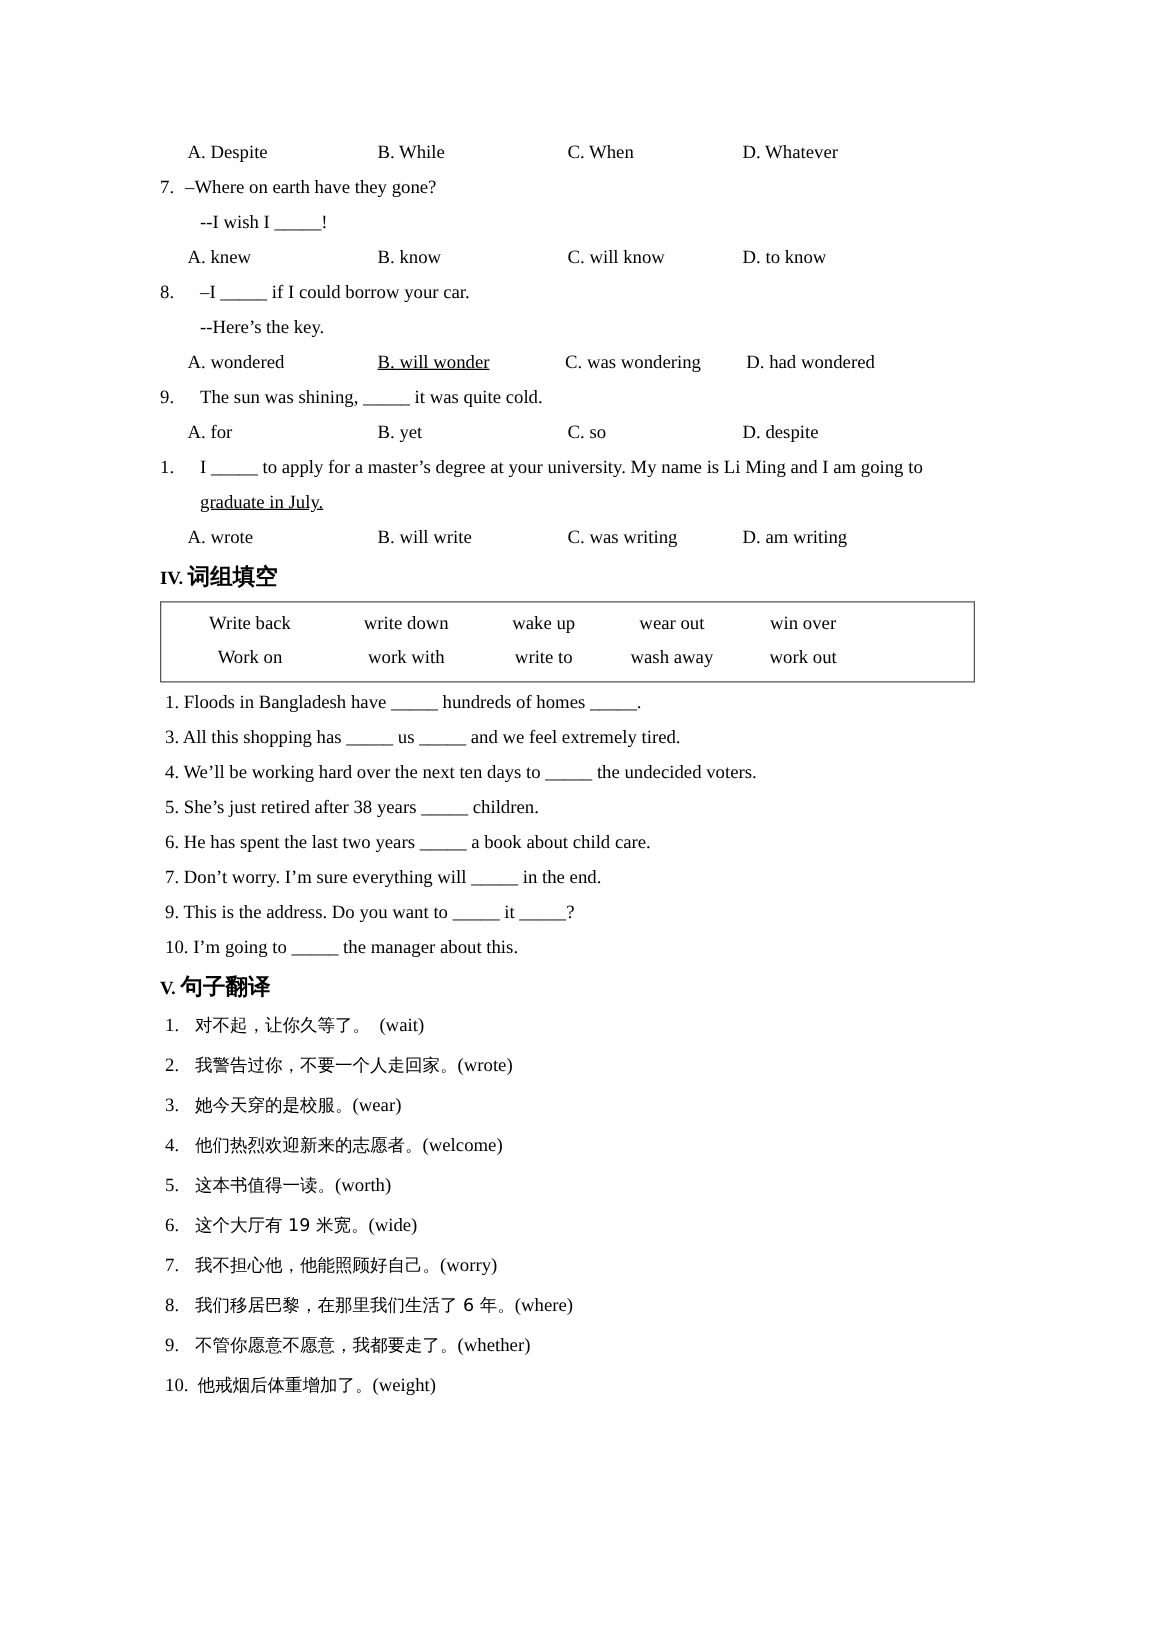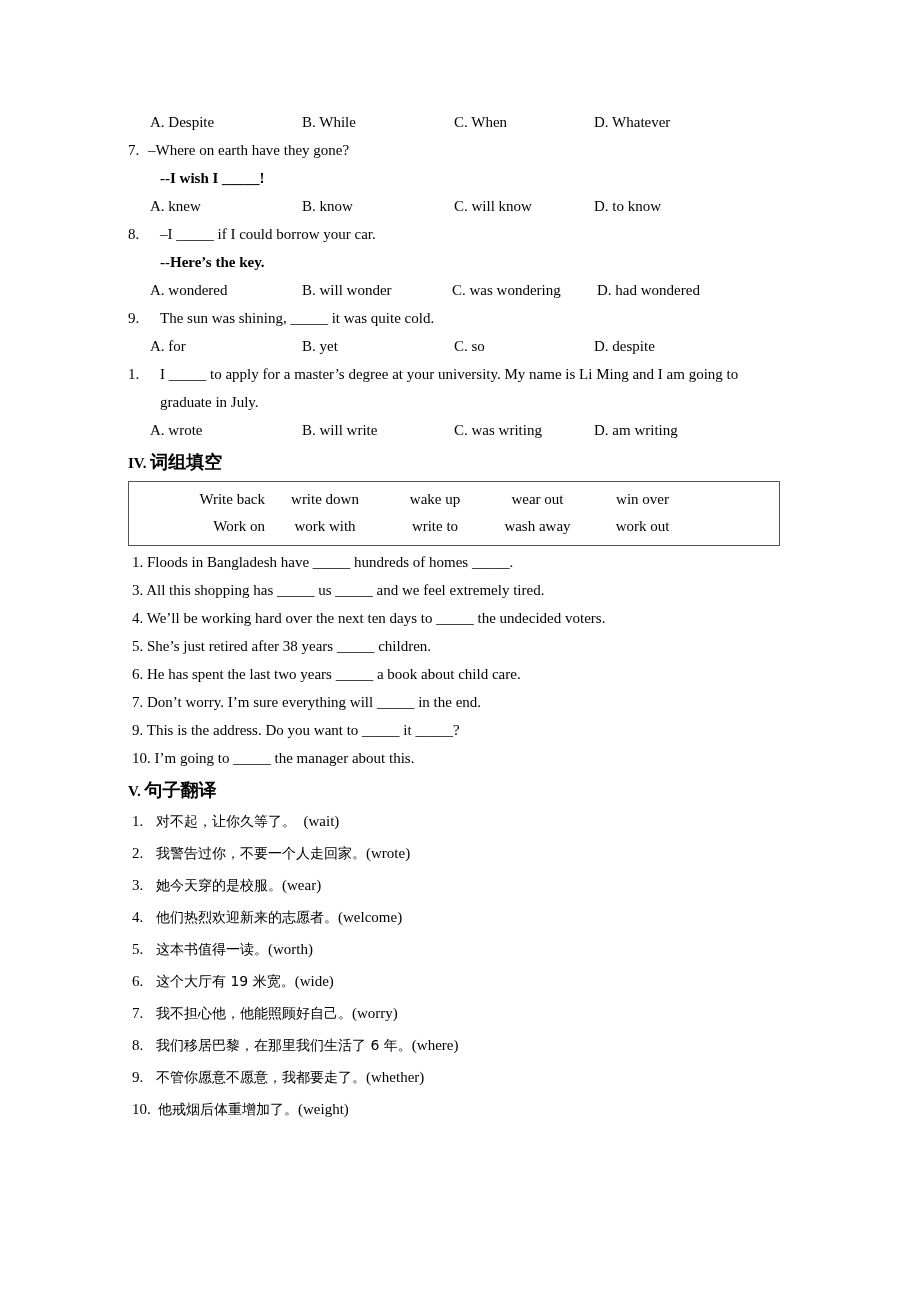--- a/index.html
+++ b/index.html
@@ -32,46 +32,46 @@
     white-space: nowrap;
   }
   .mc-options .opt { flex: 0 0 auto; }
   .mc-options .opt-a { width: 152px; }
   .mc-options .opt-b { width: 152px; }
   .mc-options .opt-c { width: 140px; }
   .mc-options .opt-d { width: 160px; }
 
   
   .mc-options.wide .opt-a { width: 152px; }
-  .mc-options.wide .opt-b { width: 150px; }
+  .mc-options.wide .opt-b { width: 150px; text-decoration: underline; }
   .mc-options.wide .opt-c { width: 145px; }
   .mc-options.wide .opt-d { width: 160px; }
 
   .q-line {
     font-size: 15px;
     line-height: 28px;
     display: flex;
   }
   .q-num {
     flex: 0 0 auto;
     display: inline-block;
   }
   .q-num.tight { width: 20px; }
   .q-num.loose { width: 32px; }
   .q-text { flex: 1 1 auto; }
   .q-sub {
     font-size: 15px;
     line-height: 28px;
     padding-left: 32px;
-    font-weight: bold;
   }
   .q-cont {
     font-size: 15px;
     line-height: 28px;
     padding-left: 32px;
+    text-decoration: underline;
   }
 
   
   .section-heading {
     font-size: 15px;
     font-weight: bold;
     line-height: 28px;
     margin-top: 4px;
   }
   .section-heading .cn {
@@ -94,21 +94,21 @@
     font-size: 15px;
     line-height: 27px;
     white-space: nowrap;
   }
   .word-row .wc {
     flex: 0 0 auto;
     text-align: center;
   }
   .word-row .wc-1 {
     width: 130px;
-    text-align: right;
+    text-align: center;
     padding-left: 6px;
   }
   .word-row .wc-2 { width: 120px; }
   .word-row .wc-3 { width: 100px; }
   .word-row .wc-4 { width: 105px; }
   .word-row .wc-5 { width: 105px; }
 
   
   .gap-item {
     font-size: 15px;

